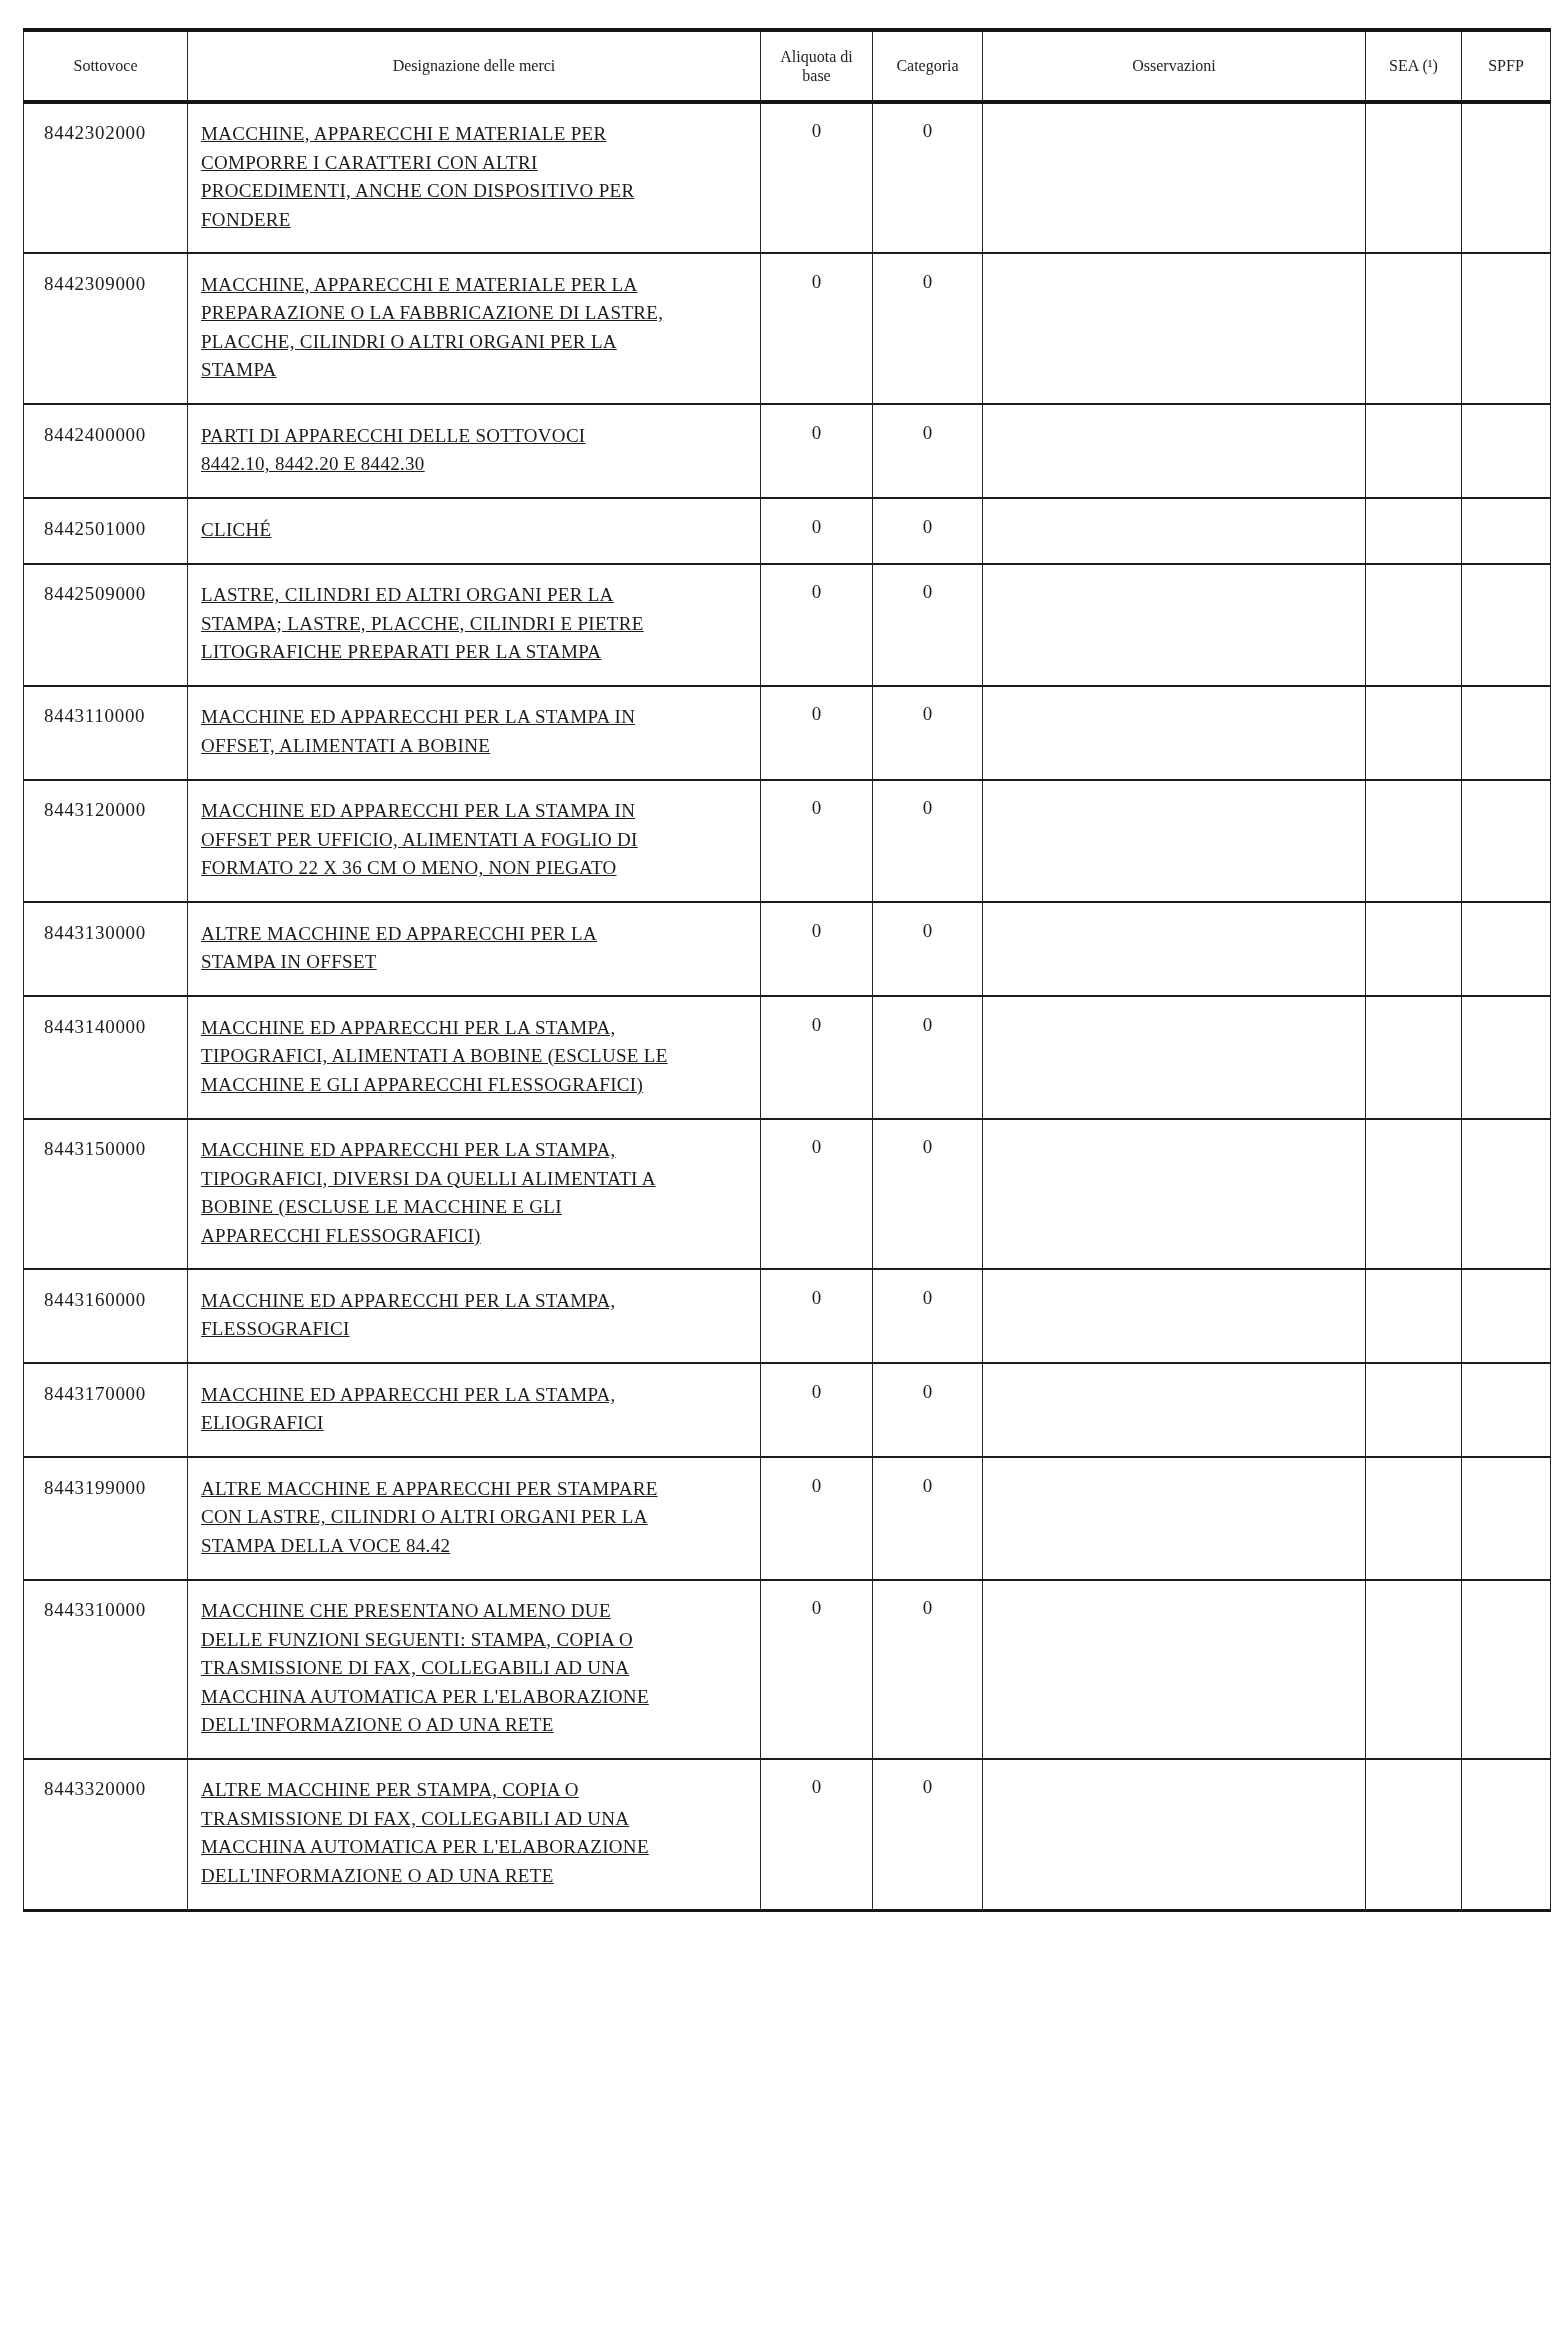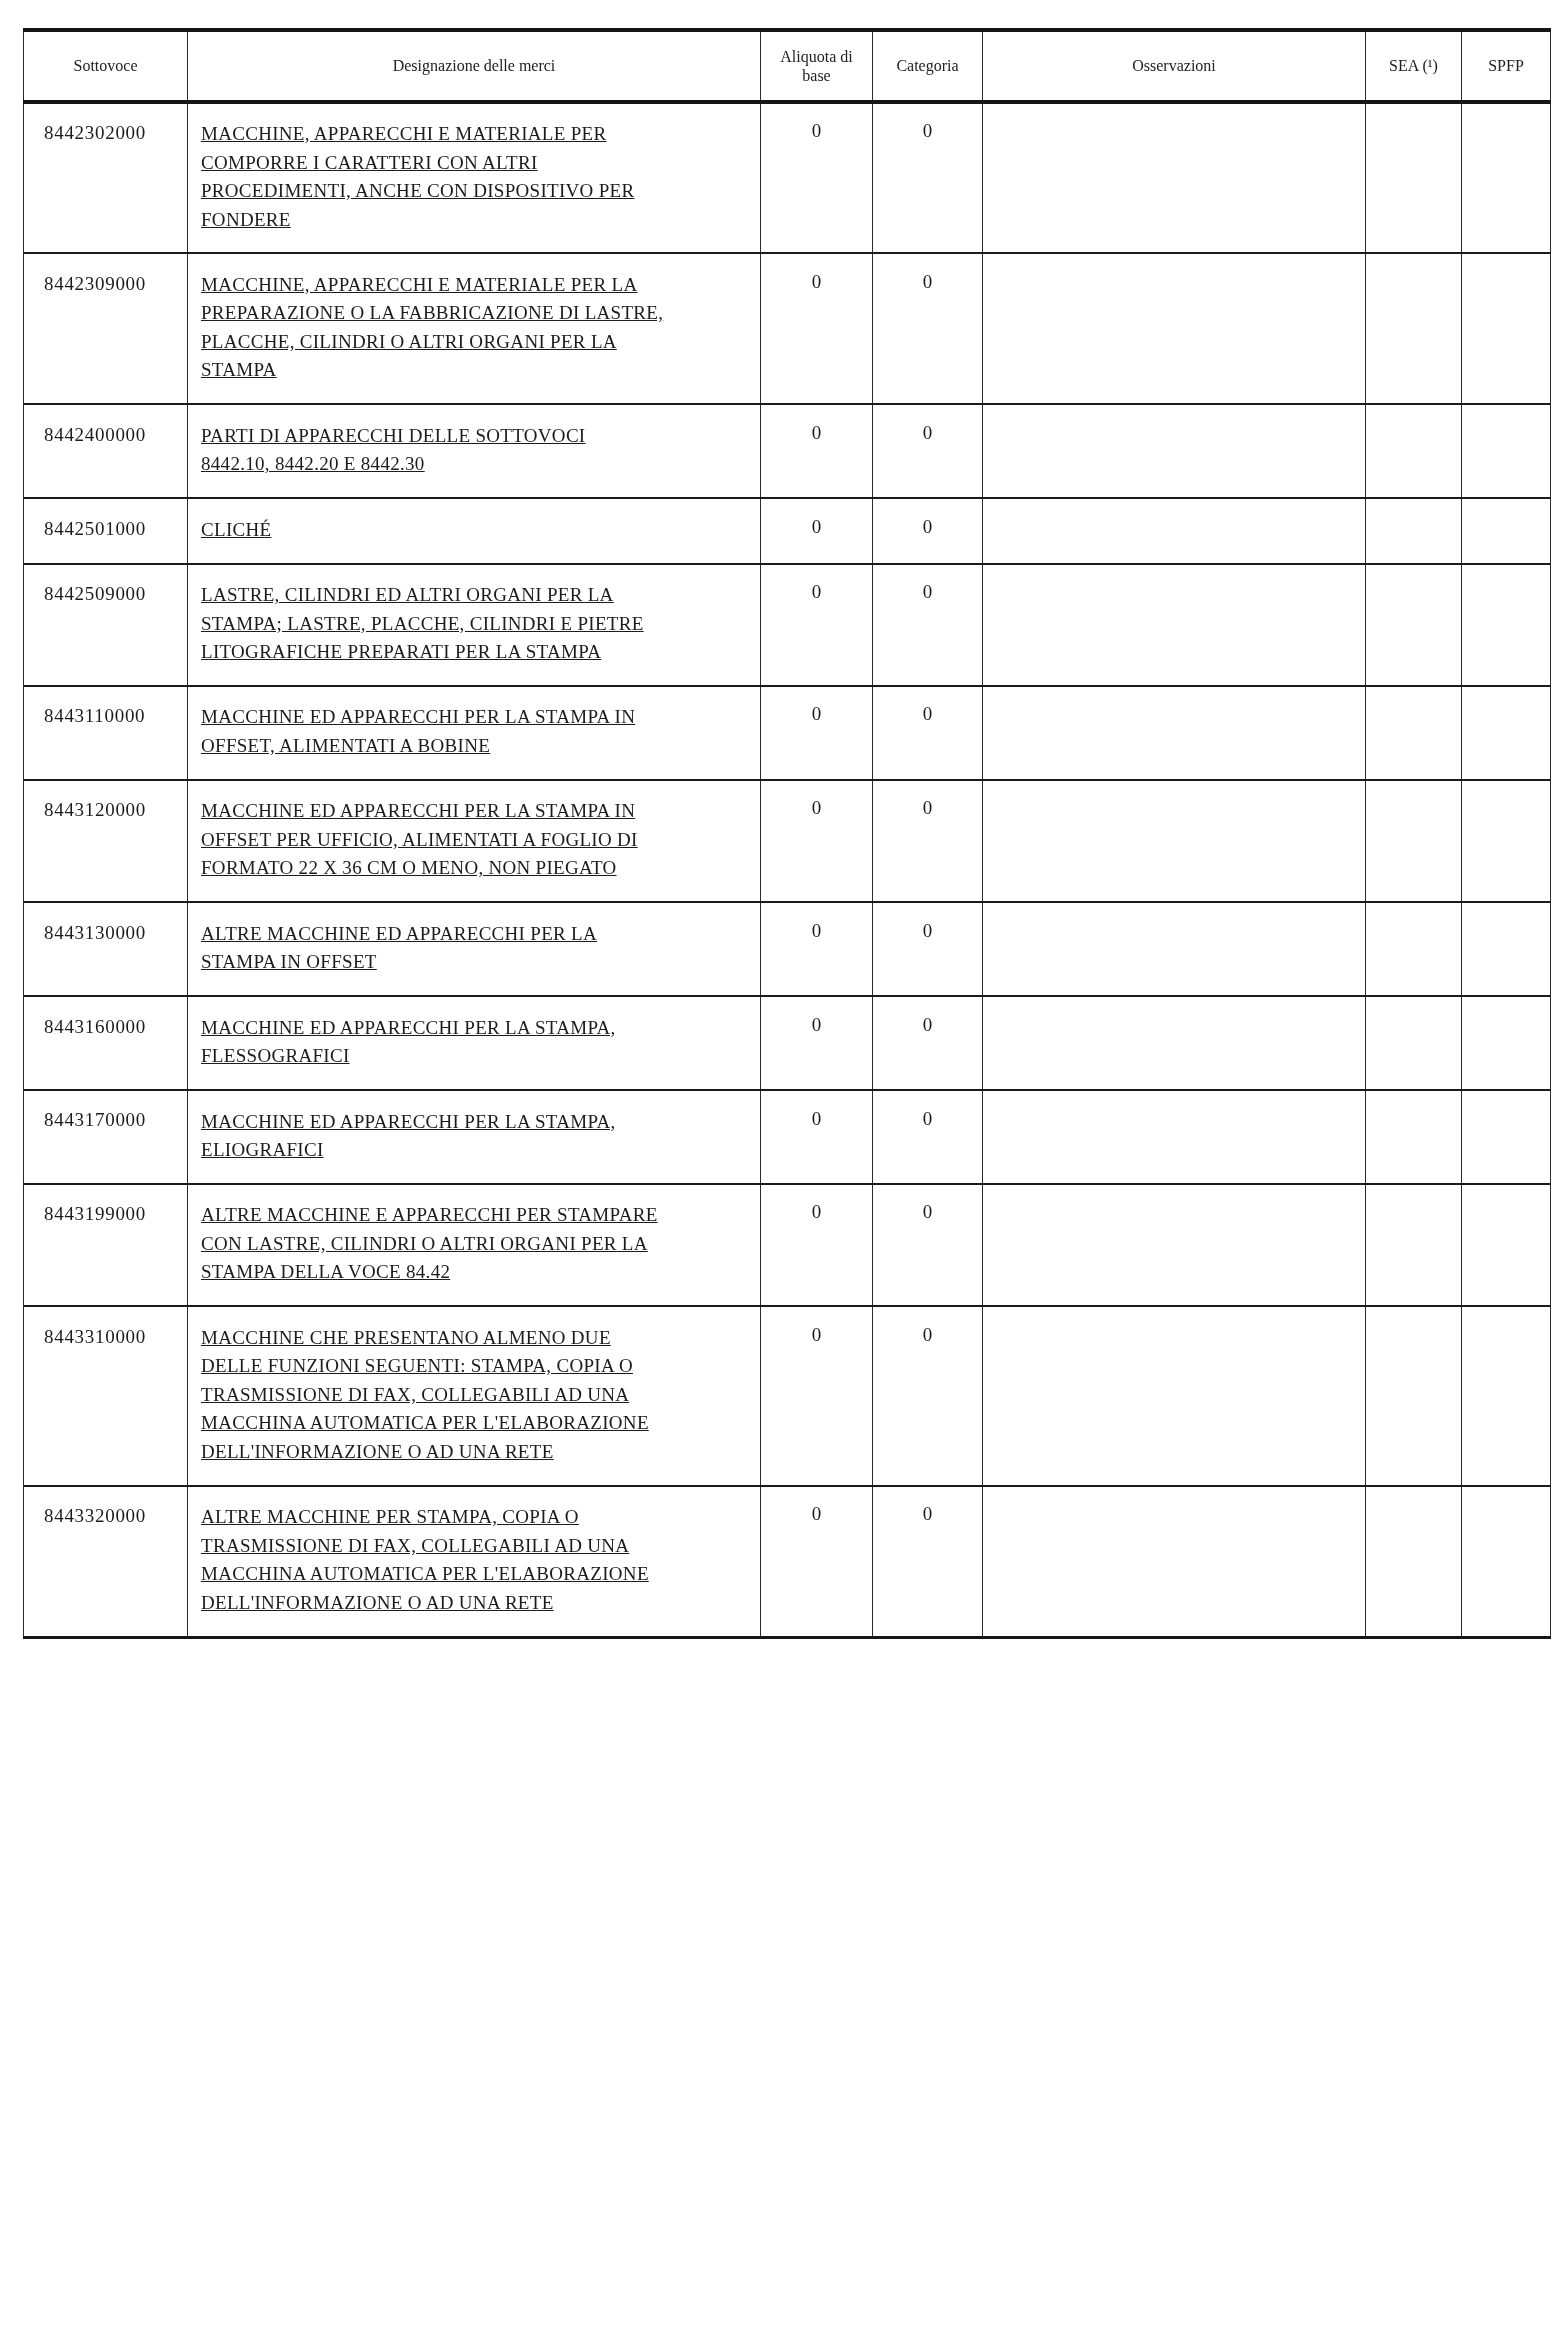--- a/index.html
+++ b/index.html
@@ -198,21 +198,44 @@
           <td class="code">8443130000</td>
           <td class="desc">ALTRE MACCHINE ED APPARECCHI PER LA
 STAMPA IN OFFSET</td>
           <td class="num">0</td>
           <td class="num">0</td>
           <td class="blank"></td>
           <td class="blank"></td>
           <td class="blank"></td>
         </tr>
 
-
+        <tr>
+          <td class="code">8443140000</td>
+          <td class="desc">MACCHINE ED APPARECCHI PER LA STAMPA,
+TIPOGRAFICI, ALIMENTATI A BOBINE (ESCLUSE LE
+MACCHINE E GLI APPARECCHI FLESSOGRAFICI)</td>
+          <td class="num">0</td>
+          <td class="num">0</td>
+          <td class="blank"></td>
+          <td class="blank"></td>
+          <td class="blank"></td>
+        </tr>
+
+        <tr>
+          <td class="code">8443150000</td>
+          <td class="desc">MACCHINE ED APPARECCHI PER LA STAMPA,
+TIPOGRAFICI, DIVERSI DA QUELLI ALIMENTATI A
+BOBINE (ESCLUSE LE MACCHINE E GLI
+APPARECCHI FLESSOGRAFICI)</td>
+          <td class="num">0</td>
+          <td class="num">0</td>
+          <td class="blank"></td>
+          <td class="blank"></td>
+          <td class="blank"></td>
+        </tr>
 
         <tr>
           <td class="code">8443160000</td>
           <td class="desc">MACCHINE ED APPARECCHI PER LA STAMPA,
 FLESSOGRAFICI</td>
           <td class="num">0</td>
           <td class="num">0</td>
           <td class="blank"></td>
           <td class="blank"></td>
           <td class="blank"></td>

